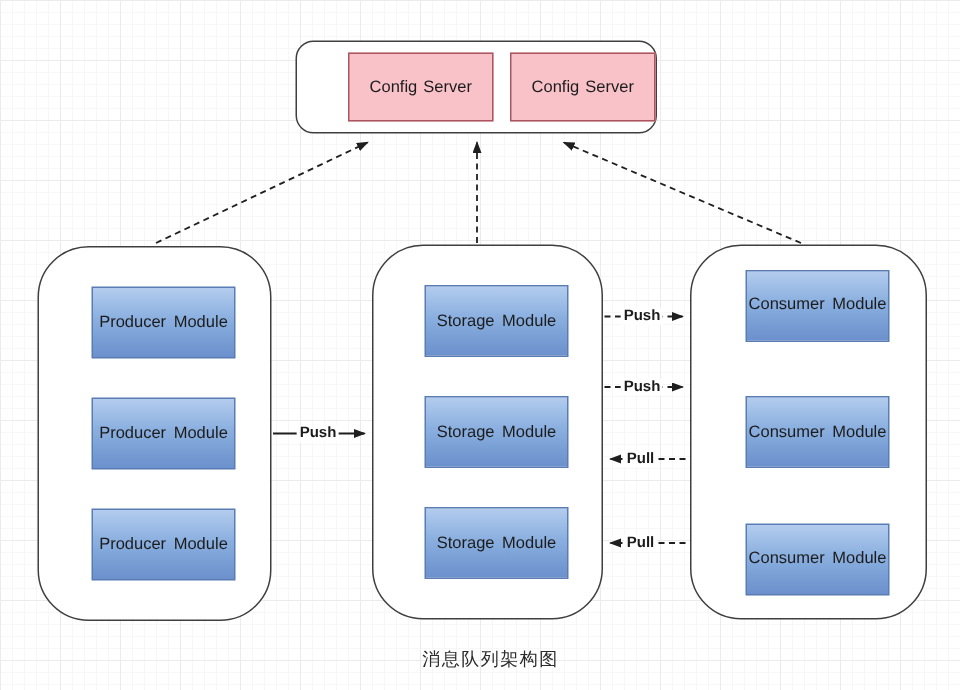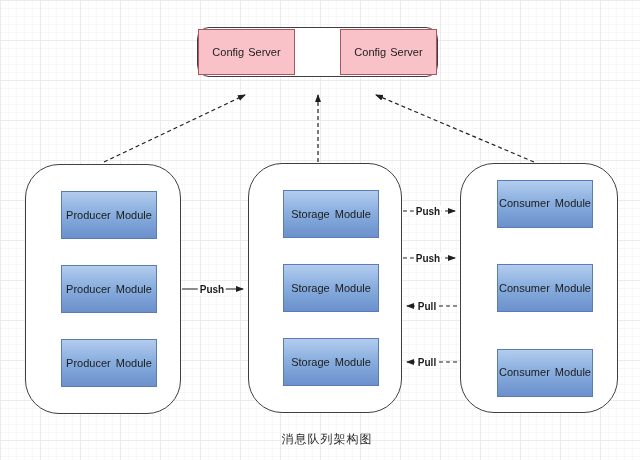--- a/index.html
+++ b/index.html
@@ -28,23 +28,23 @@
       linear-gradient(#f7f7f7 1px, transparent 1px),
       linear-gradient(90deg, #f7f7f7 1px, transparent 1px);
     background-size: 40px 40px, 40px 40px, 8px 8px, 8px 8px;
   }
   .group {
     position: absolute;
     background: #ffffff;
     border: 1.5px solid var(--container-border);
   }
   .group.config {
-    left: 197px; top: 27px; width: 241px; height: 50px;
+    left: 197px; top: 27px; width: 241px; height: 62px;
     border-radius: 12px;
-    display: flex; align-items: center; justify-content: space-between; 
+    display: flex; align-items: center; justify-content: flex-end; gap: 11px;
   }
   .group.column {
     border-radius: 34px;
     display: flex; flex-direction: column;
     align-items: center; justify-content: space-evenly; padding-left: 12px;
   }
   .group.producers { left: 25px;  top: 164px; width: 156px; height: 250px; }
   .group.storage   { left: 248px; top: 163px; width: 154px; height: 250px; align-items: center; }
   .group.consumers { left: 460px; top: 163px; width: 158px; height: 250px; gap: 21px; }
   .module-box {

